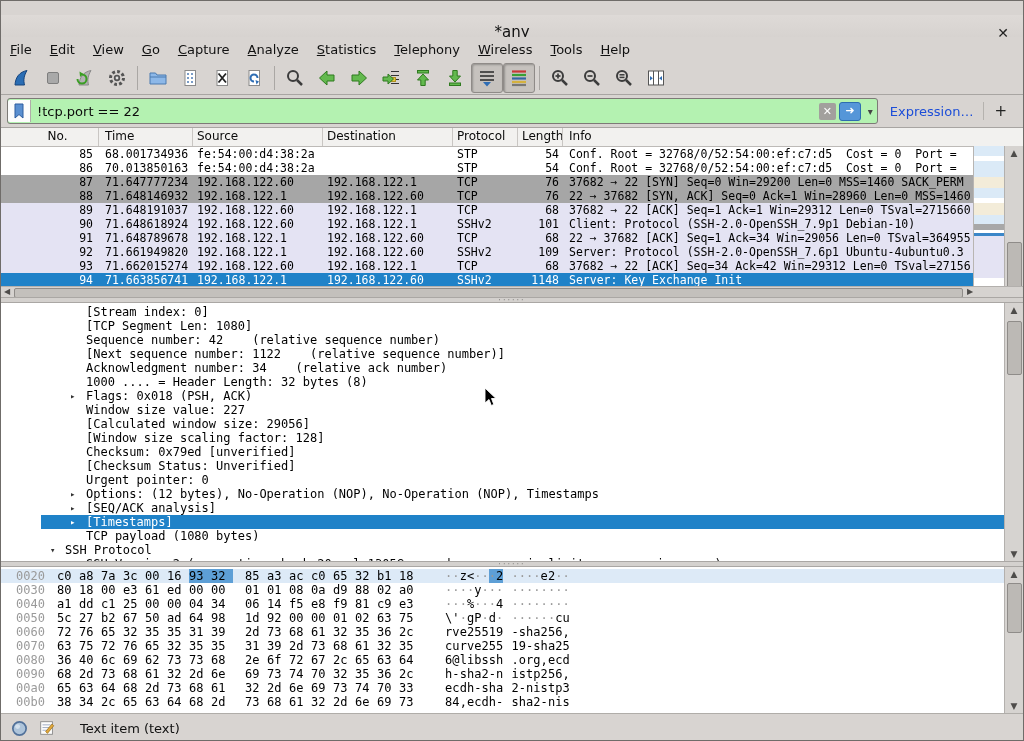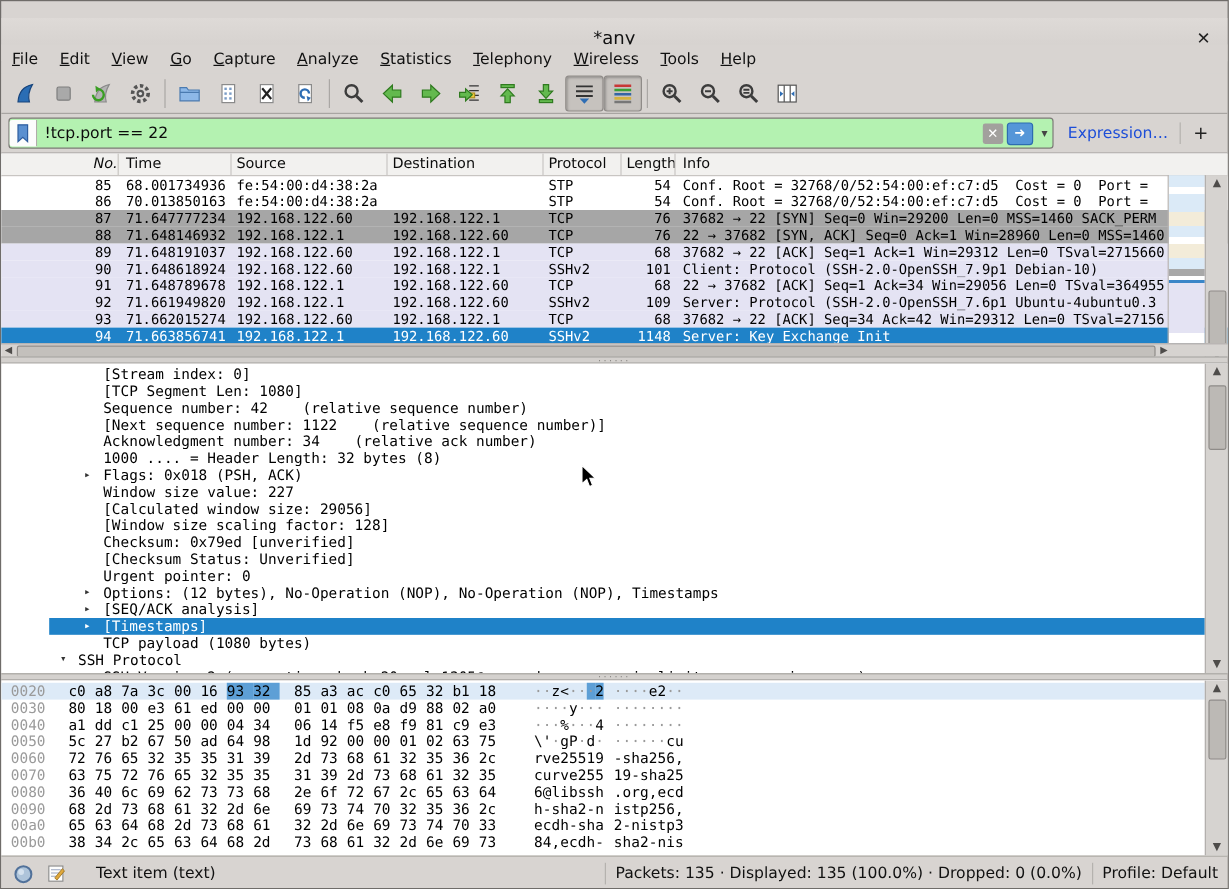--- a/index.html
+++ b/index.html
@@ -77,21 +77,21 @@
   .dline{position:relative;height:14px;line-height:14px;font-family:"DejaVu Sans Mono","Liberation Mono",monospace;
     font-size:12px;color:#000;white-space:pre;overflow:hidden;margin-left:40px;}
   .dline .arr{position:absolute;top:0;font-size:9px;color:#333;}
   .dline.sel{background:#1f82c8;color:#fff;}
   .dline.sel .arr{color:#fff;}
   
   .hexpane{position:absolute;left:0;top:566px;width:100%;height:146px;background:#fff;overflow:hidden;}
   .hex-inner{position:absolute;left:0;top:2px;right:19px;}
   .hex-row{display:flex;height:14px;line-height:14px;font-family:"DejaVu Sans Mono","Liberation Mono",monospace;font-size:12px;}
   .hex-row.hlrow{background:#ddeaf7;}
-  .hx-off{width:36px;padding-left:8px;color:#9a9a9a;}
+  .hx-off{width:36px;padding-left:8px;color:#9a9a9a;text-align:right;}
   .hx-bytes{display:flex;margin-left:12px;}
   .hx-b{width:22px;color:#000;}
   .hx-b.gap{margin-left:12px;}
   .hx-b.hl,.hx-a.hl{background:#5d9fd6;}
   .hx-ascii{display:flex;margin-left:24px;}
   .hx-a{width:7.3px;color:#000;text-align:center;}
   .hx-a.gap{margin-left:8px;}
   .hx-a.dim{color:#9a9a9a;}
   
   .statusbar{position:absolute;left:0;top:712px;width:100%;height:29px;background:#d8d4d1;border-top:1px solid #b0ada9;
@@ -294,21 +294,21 @@
       <div class="fclear">✕</div>
       <div class="fapply">➜</div>
       <div class="fcaret">▾</div>
     </div>
     <div class="expr-label">Expression…</div>
     <div class="plus-btn">+</div>
   </div>
 
   <div class="plist">
     <div class="pl-header" id="pl-header">
-        <div class="ph c-no" style="text-align: right; padding-left: 16px; padding-right: 0px; font-style: italic;">No.</div>
+        <div class="ph c-no" style="text-align: center; padding-left: 16px; padding-right: 0px;">No.</div>
         <div class="ph c-time">Time</div>
         <div class="ph c-src">Source</div>
         <div class="ph c-dst">Destination</div>
         <div class="ph c-proto">Protocol</div>
         <div class="ph c-len">Length</div>
         <div class="ph c-info" style="border-right: none;">Info</div>
       </div>
     <div id="pl-rows">
         <div class="pl-row row-white">
           <div class="pc c-no">85</div>
@@ -864,26 +864,20 @@
         <rect x="3" y="3" width="13" height="14" fill="#fdfdfd" stroke="#888"></rect>
         <g stroke="#9aa6c0">
             <line x1="5" y1="6.5" x2="14" y2="6.5"></line>
             <line x1="5" y1="9.5" x2="14" y2="9.5"></line>
             <line x1="5" y1="12.5" x2="11" y2="12.5"></line>
           </g>
         <path d="M8.5 14 L15.5 5.5 L17.5 7.5 L10.5 16 Z" fill="#e0a83c" stroke="#9a701e" stroke-width="0.8"></path>
         </svg>
     </div>
     <div class="st-left-text">Text item (text)</div>
-    <div class="st-right">
-      <div class="st-sep"></div>
-      <div class="st-packets">Packets: 135 · Displayed: 135 (100.0%) · Dropped: 0 (0.0%)</div>
-      <div class="st-sep"></div>
-      <div class="st-profile">Profile: Default</div>
-    </div>
   </div>
 
   <div class="cursor">
     <svg width="13" height="20" viewBox="0 0 13 20">
       <path d="M1 1 L1 16 L5 12.5 L7.3 18.5 L9.8 17.4 L7.5 11.5 L12 11.5 Z" fill="#000" stroke="#fff" stroke-width="0.9"></path>
     </svg>
   </div>
 
 </div>
 

